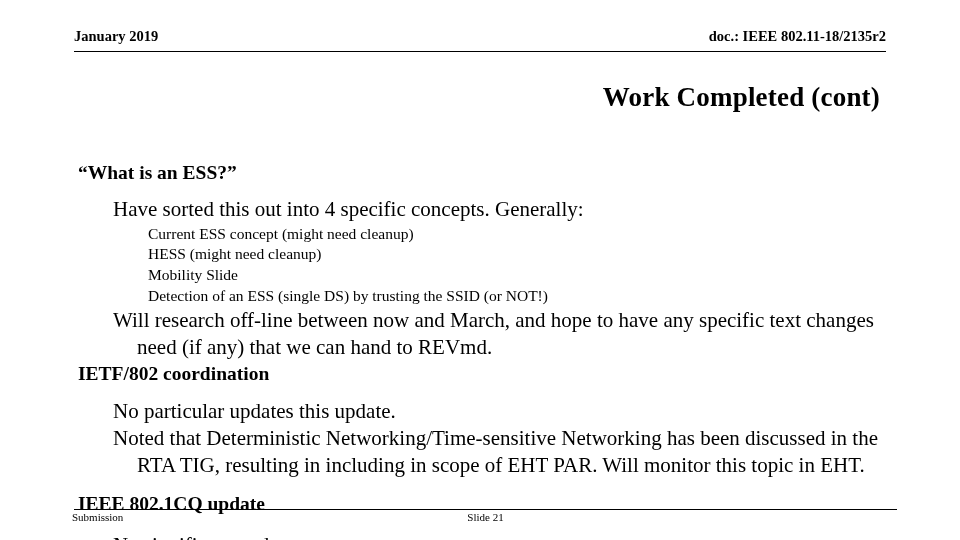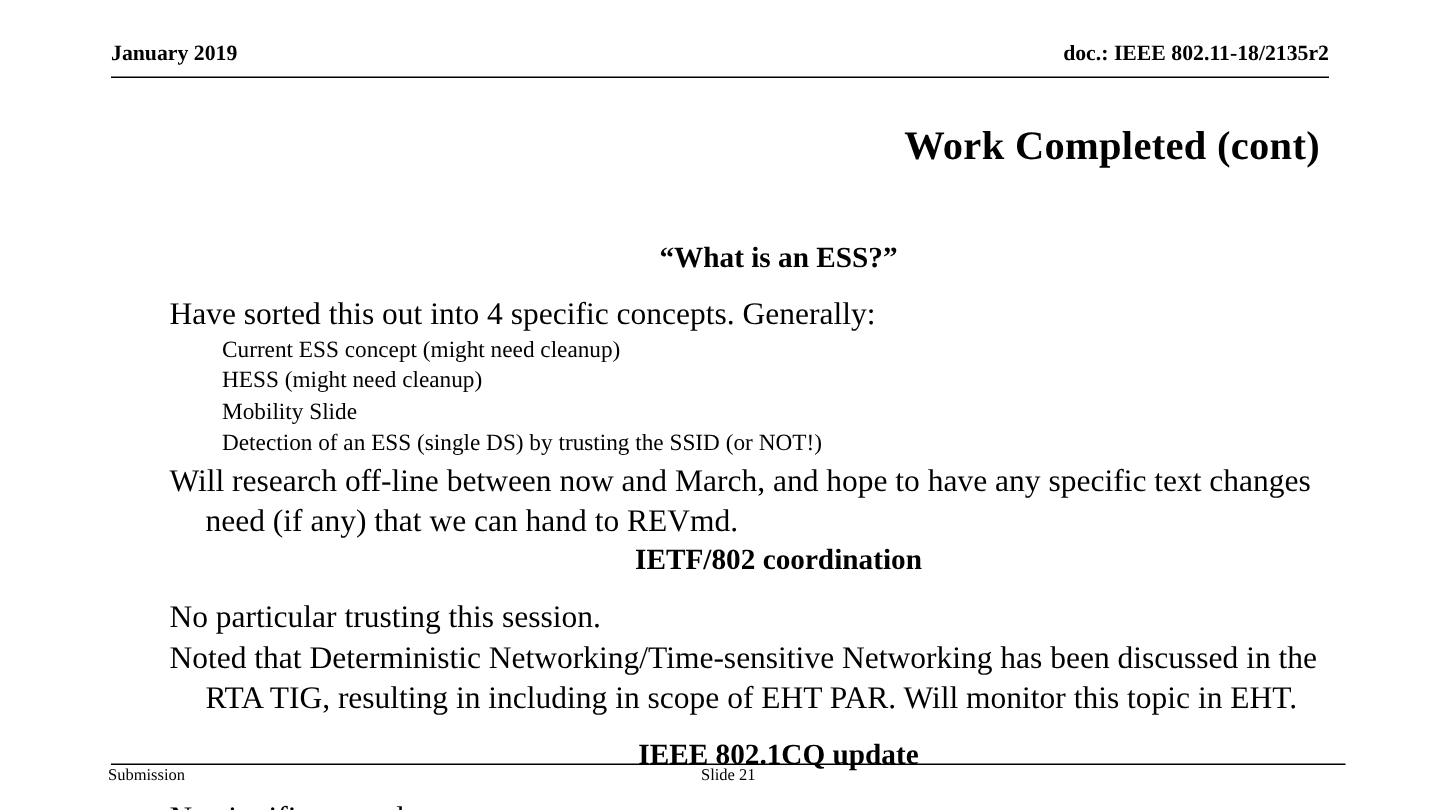--- a/index.html
+++ b/index.html
@@ -76,21 +76,20 @@
     top: 160px;
     width: 960px;
   }
 
   .lvl1 {
     font-size: 19.5px;
     font-weight: bold;
     margin-left: 78px;
     line-height: 1.30;
     white-space: nowrap;
-    text-align: center;
   }
   .lvl2 {
     font-size: 21px;
     margin-left: 113px;
     line-height: 1.30;
     text-indent: 0;
   }
   .lvl2.wrap {
     padding-left: 24px;
     text-indent: -24px;
@@ -150,21 +149,21 @@
 
     <div class="lvl1">“What is an ESS?”</div>
     <div class="lvl2 gap-lvl1">Have sorted this out into 4 specific concepts.  Generally:</div>
     <div class="lvl3">Current ESS concept (might need cleanup)</div>
     <div class="lvl3">HESS (might need cleanup)</div>
     <div class="lvl3">Mobility Slide</div>
     <div class="lvl3">Detection of an ESS (single DS) by trusting the SSID (or NOT!)</div>
     <div class="lvl2 wrap">Will research off-line between now and March, and hope to have any specific text changes need (if any) that we can hand to REVmd.</div>
 
     <div class="lvl1 gap-section">IETF/802 coordination</div>
-    <div class="lvl2 gap-lvl1">No particular trusting this session.</div>
+    <div class="lvl2 gap-lvl1">No particular updates this update.</div>
     <div class="lvl2 wrap">Noted that Deterministic Networking/Time-sensitive Networking has been discussed in the RTA TIG, resulting in including in scope of EHT PAR.  Will monitor this topic in EHT.</div>
 
     <div class="lvl1 gap-lvl1">IEEE 802.1CQ update</div>
     <div class="lvl2 tight">No significant update</div>
 
   </div>
 
   <div id="footer-rule"></div>
   <div id="footer-left">Submission</div>
   <div id="footer-center">Slide 21</div>

